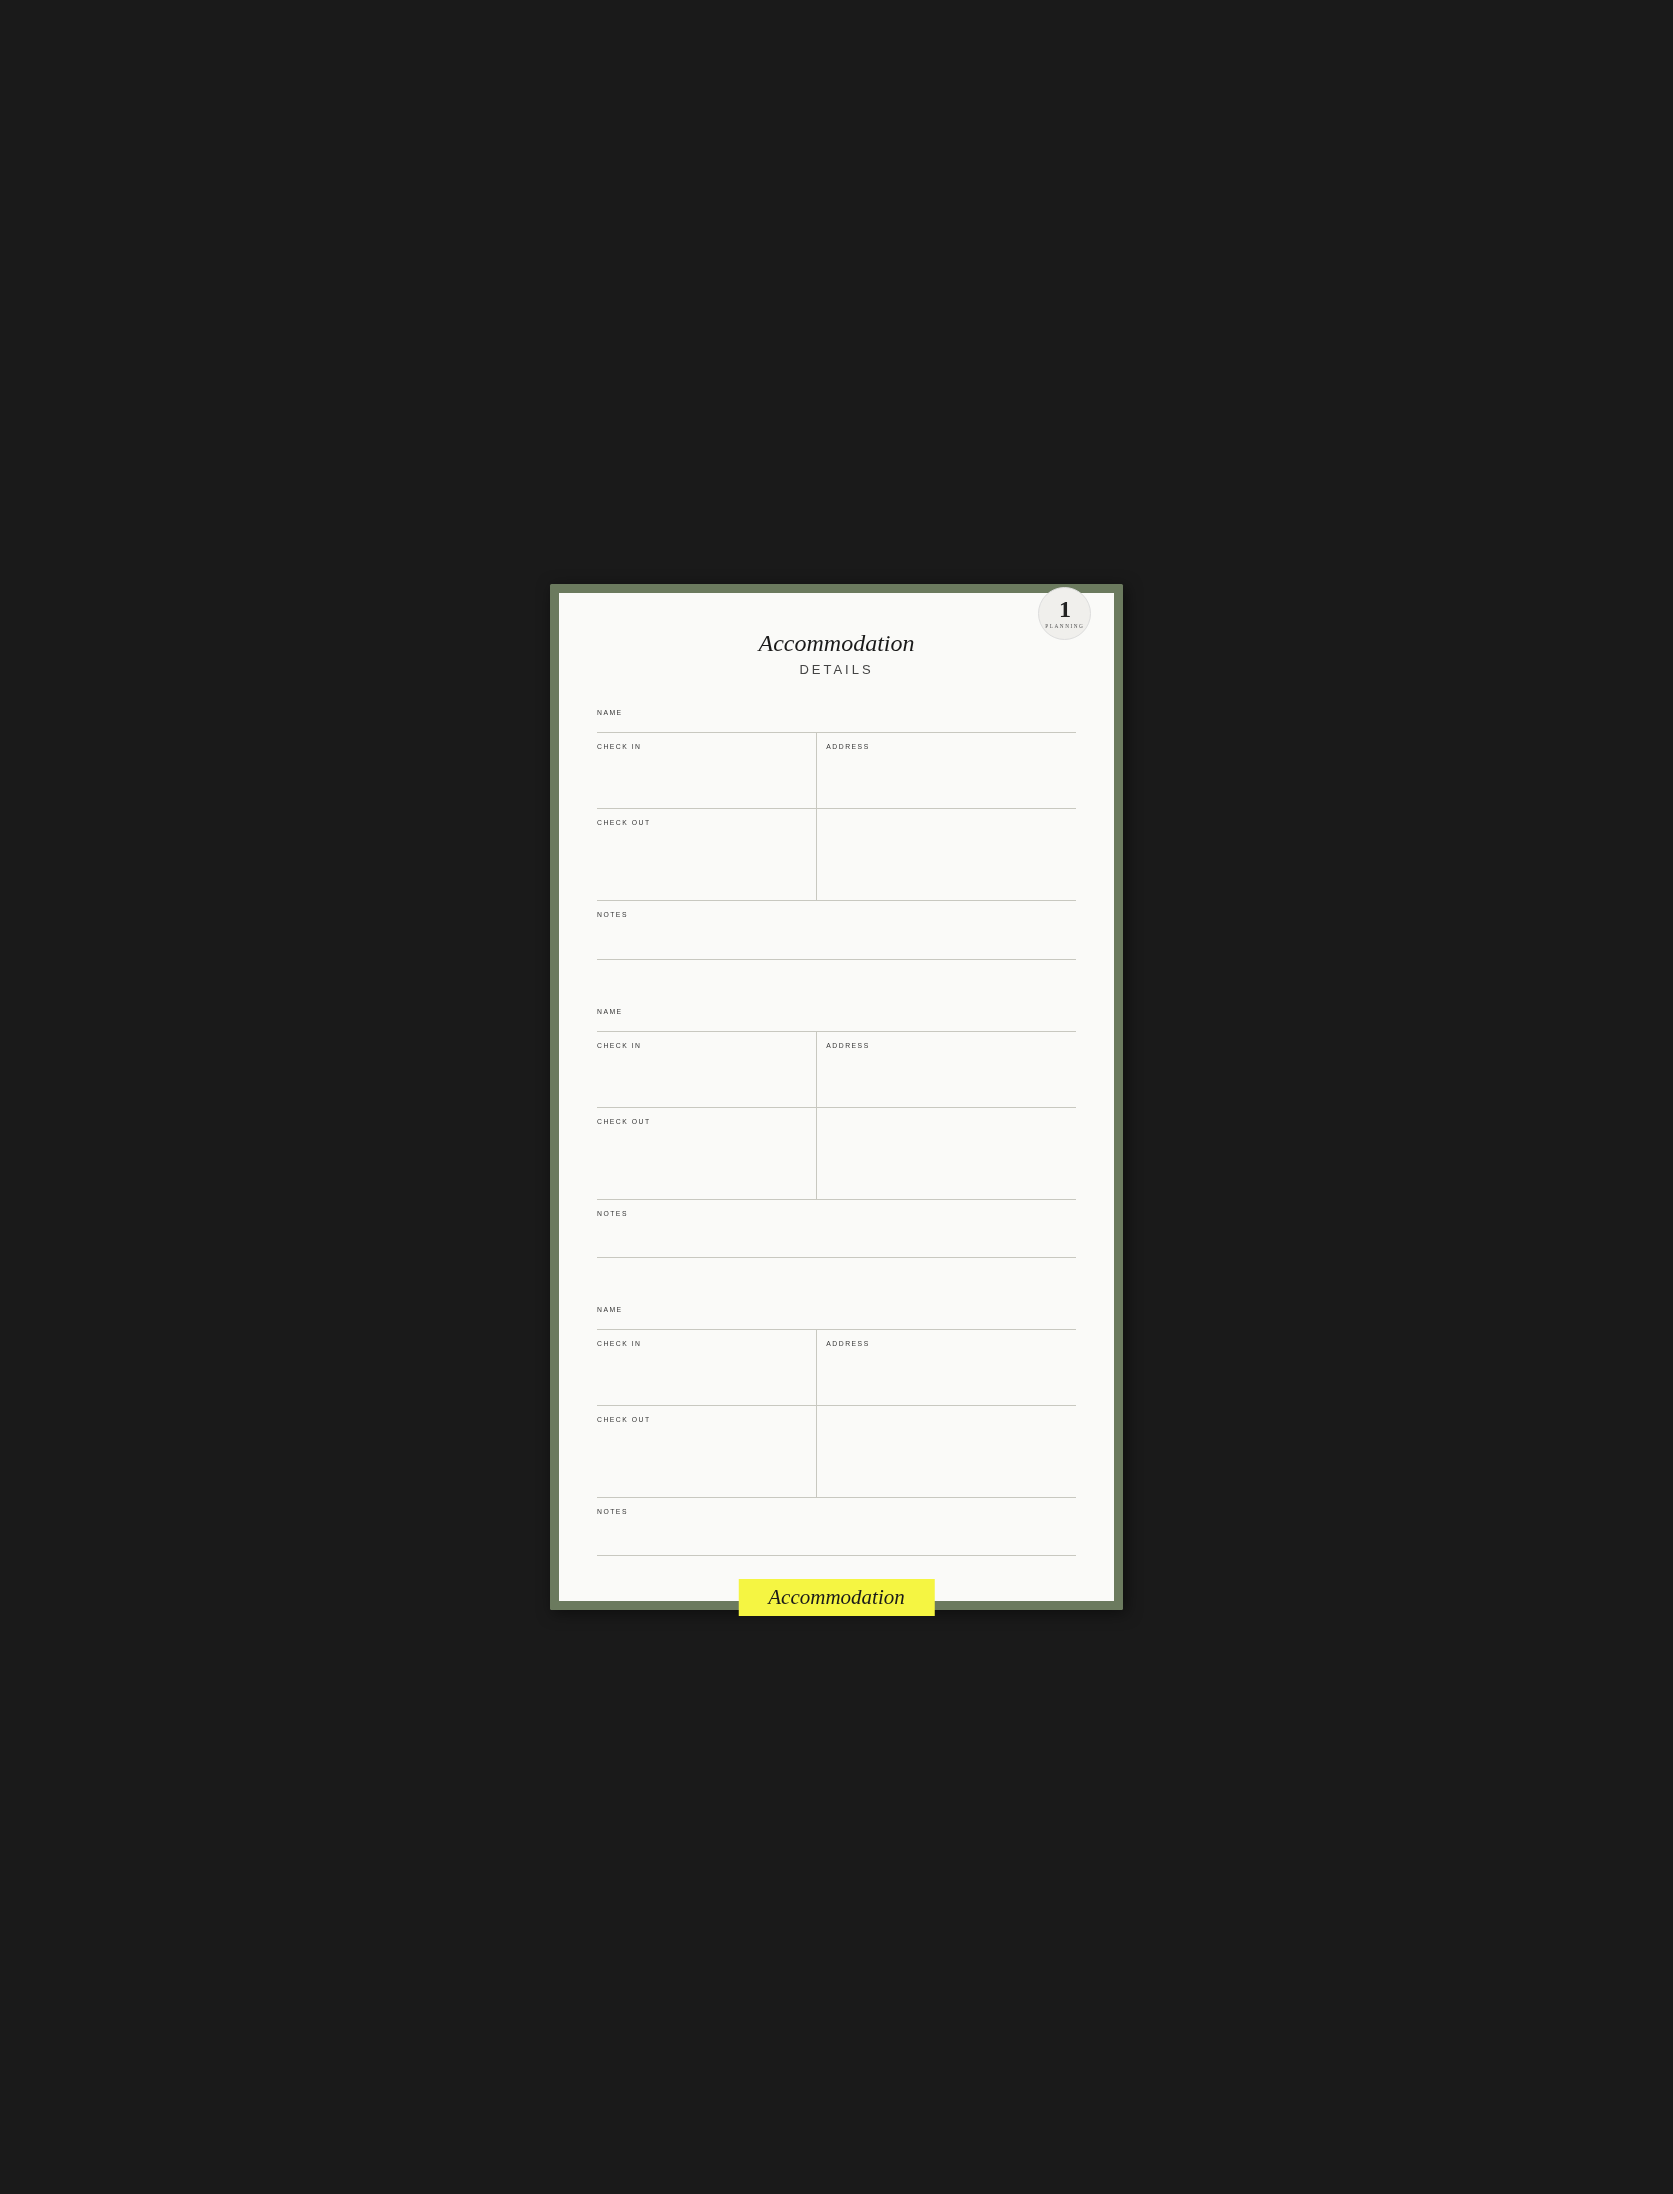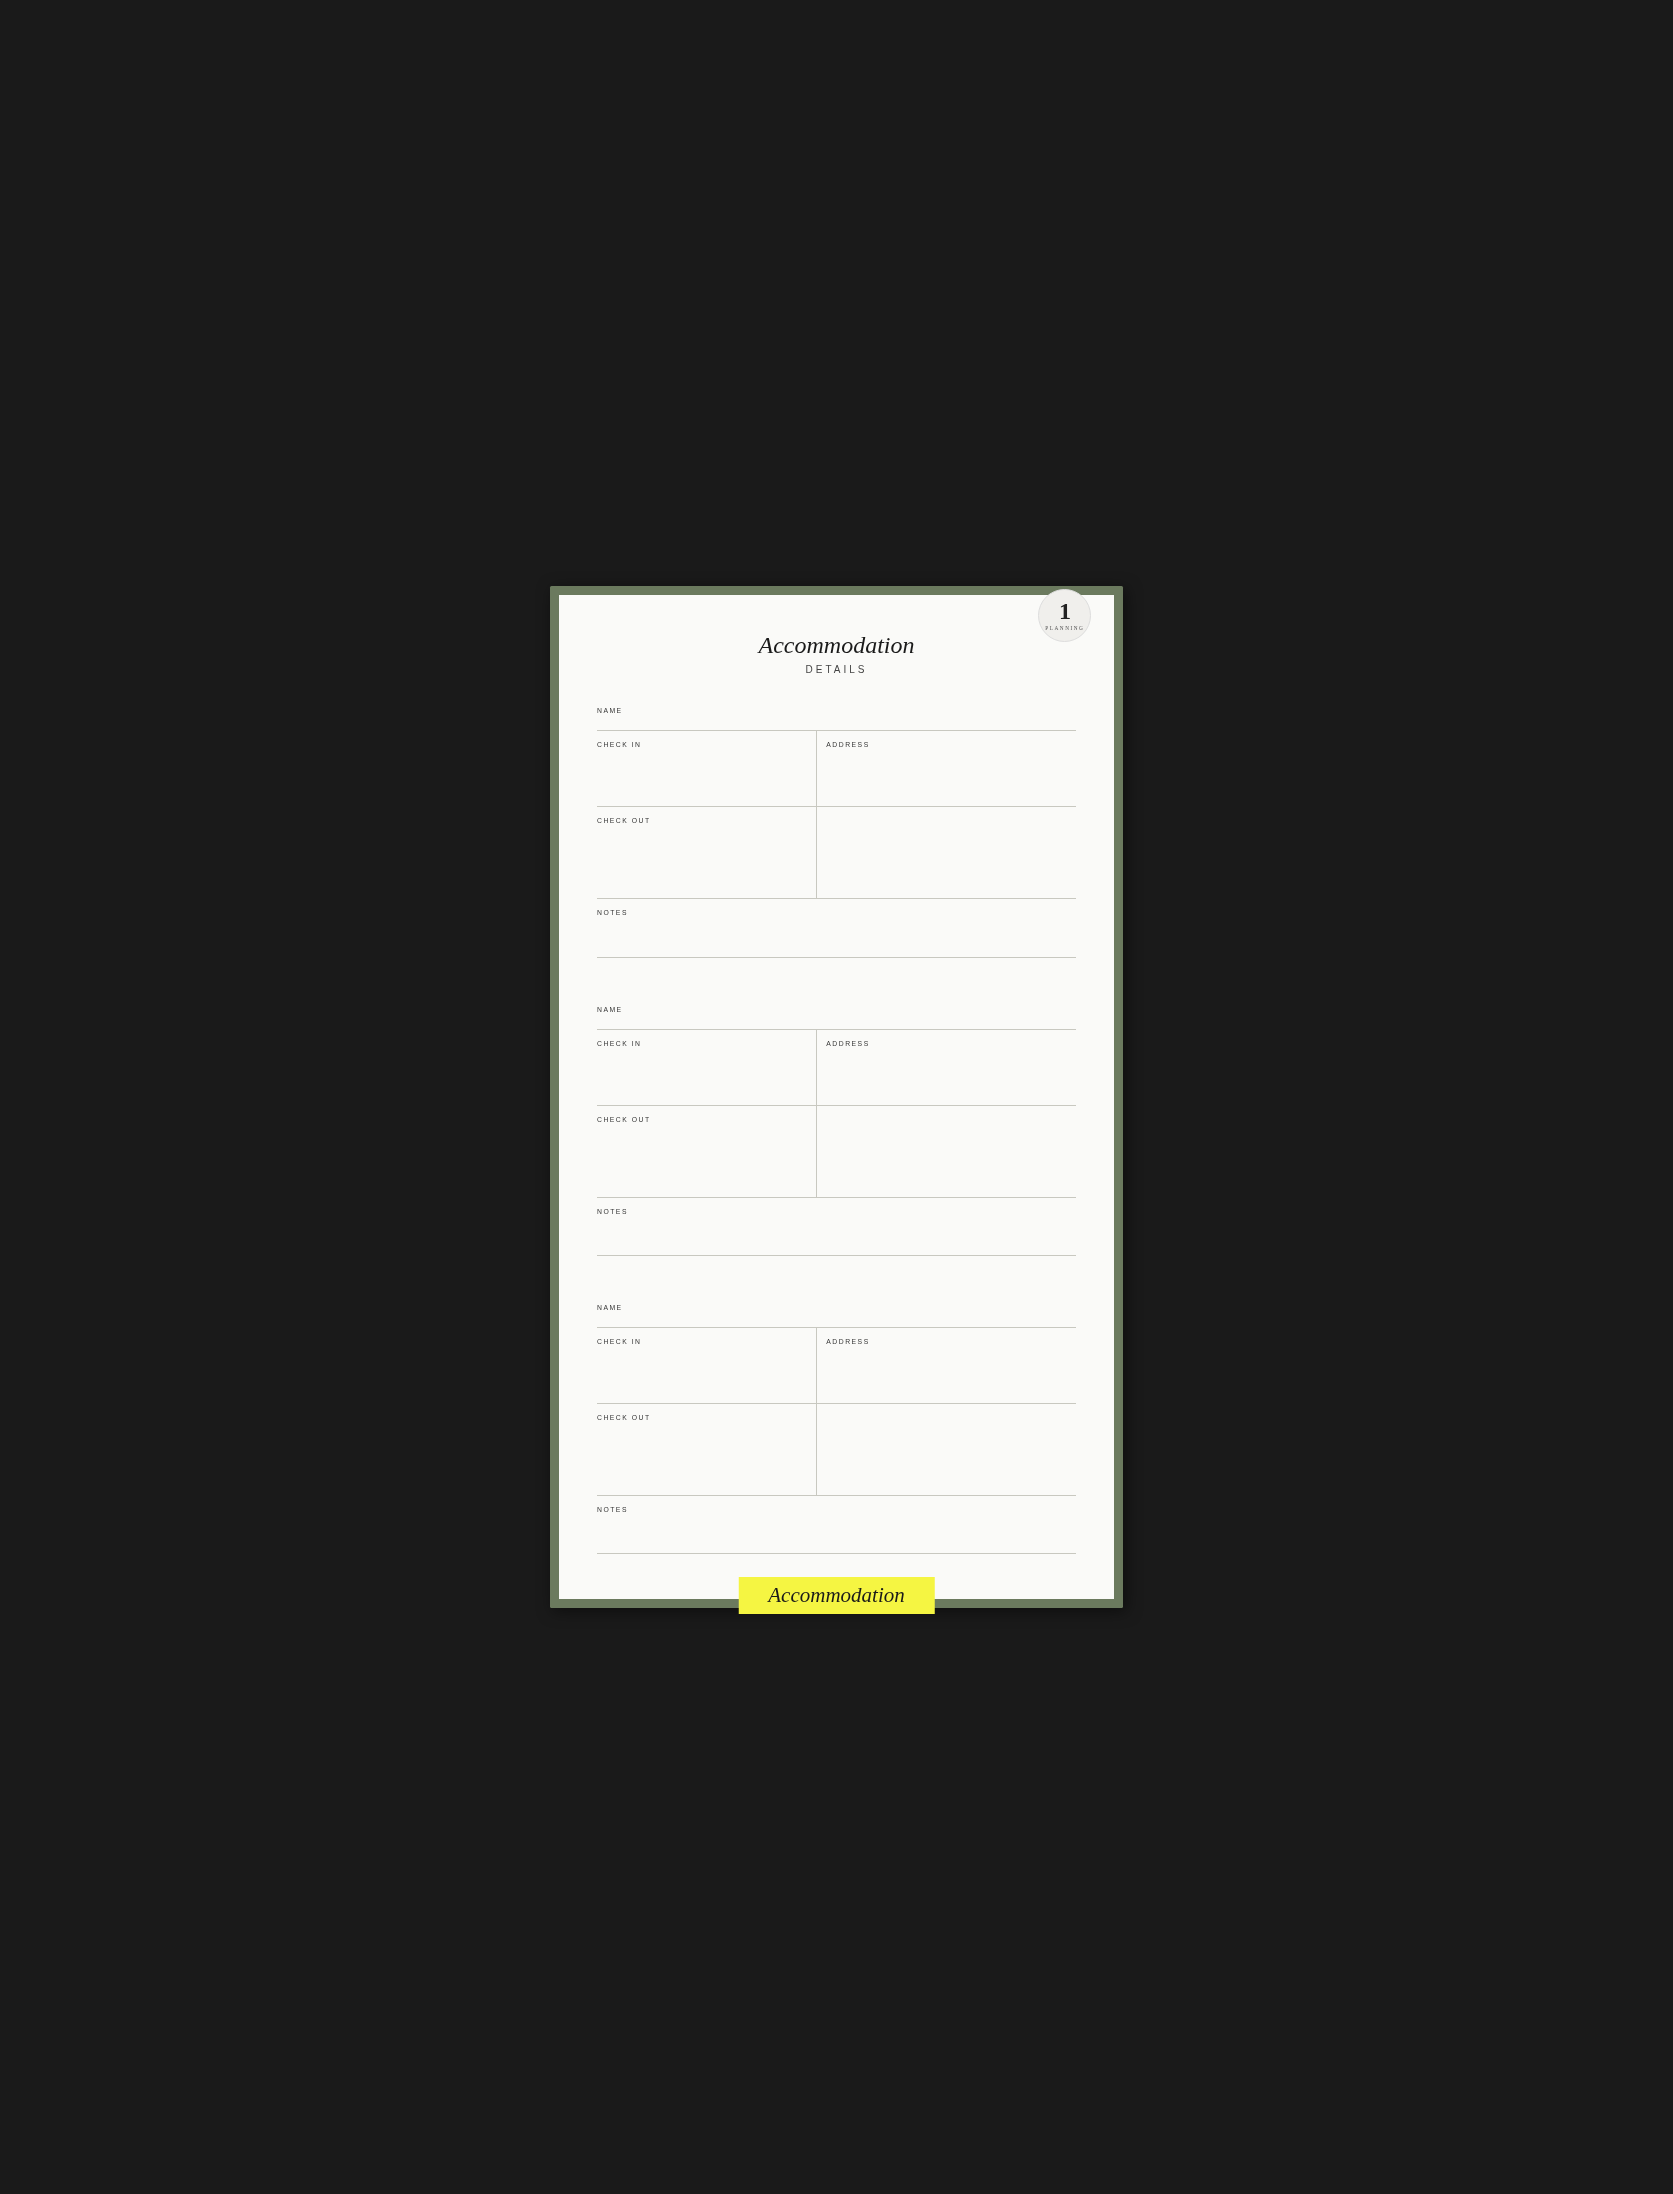--- a/index.html
+++ b/index.html
@@ -75,21 +75,21 @@
       font-style: italic;
       font-weight: 400;
       color: #1a1a1a;
       margin-bottom: 4.5px;
       margin-top: 7.5px;
       font-family: Georgia, serif;
     }
 
     .page-subtitle {
       text-align: center;
-      font-size: 10px;
+      font-size: 13px;
       letter-spacing: 3px;
       text-transform: uppercase;
       color: #444;
       margin-bottom: 22.6px;
       font-family: Arial, sans-serif;
       font-weight: 400;
     }
 
     
     .entry-block {

